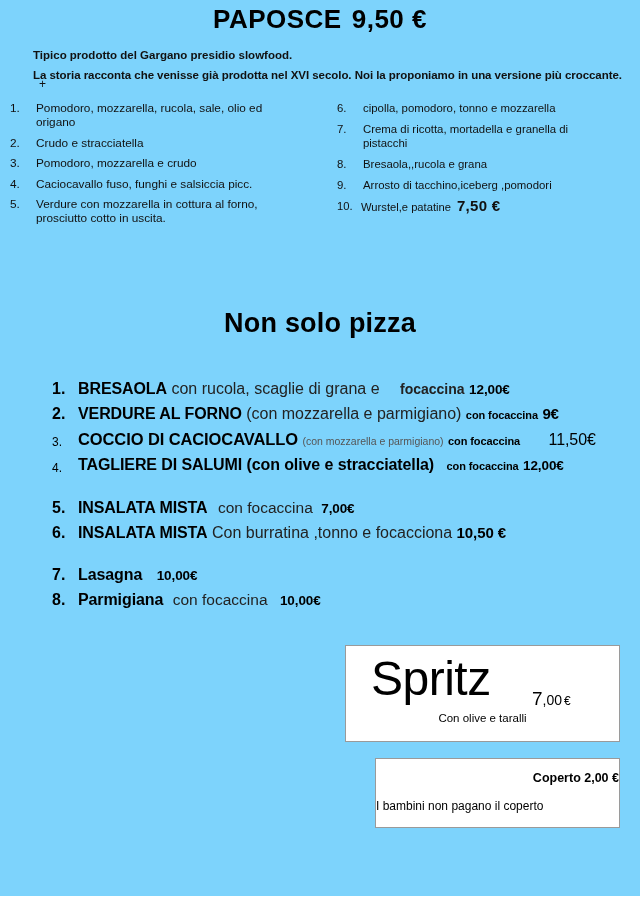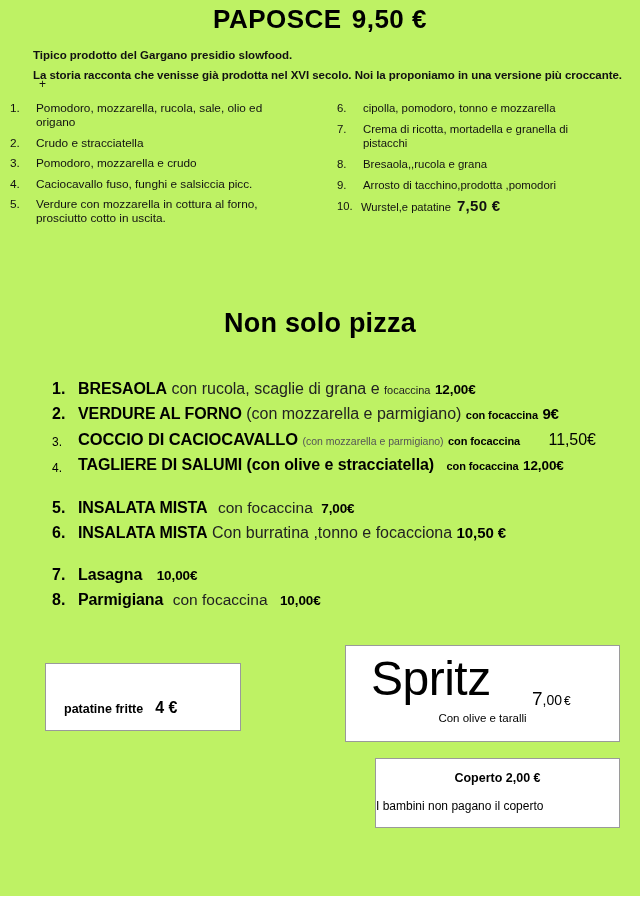--- a/index.html
+++ b/index.html
@@ -13,21 +13,21 @@
     position: relative;
     font-family: "Liberation Sans", sans-serif;
     color: #000000;
     overflow: hidden;
   }
 
   .page {
     position: relative;
     width: 640px;
     height: 896px;
-    background: #bef264;
+    background: #7dd3fc;
   }
 
   
   .paposce-title {
     position: absolute;
     left: 0;
     top: 4px;
     width: 640px;
     text-align: center;
     font-size: 26px;
@@ -239,21 +239,21 @@
   .box-coperto {
     left: 375px;
     top: 758px;
     width: 245px;
     height: 70px;
   }
   .box-coperto .cp-title {
     position: absolute;
     left: 0; right: 0;
     top: 12px;
-    text-align: center;
+    text-align: right;
     font-size: 12.5px;
     font-weight: 700;
   }
   .box-coperto .cp-sub {
     position: absolute;
     left: 0; right: 0;
     top: 40px;
     text-align: left;
     font-size: 12px;
     font-weight: 400;
@@ -318,41 +318,41 @@
         <span class="txt l2">pistacchi</span>
       </div>
 
       <div class="pitem">
         <span class="num">8.</span>
         <span class="txt">Bresaola,,rucola e grana</span>
       </div>
 
       <div class="pitem">
         <span class="num">9.</span>
-        <span class="txt">Arrosto di tacchino,prodotta ,pomodori</span>
+        <span class="txt">Arrosto di tacchino,iceberg ,pomodori</span>
       </div>
 
       <div class="pitem last">
         <span class="num">10.</span>
         <span>Wurstel,e patatine</span><span class="bigprice">7,50 €</span>
       </div>
 
     </div>
 
   </div>
 
   <div class="nsp-title">Non solo pizza</div>
 
   <div class="nsp-list">
 
     <div class="nrow">
       <span class="nnum">1.</span>
       <span class="cap">BRESAOLA</span>
       <span class="light">con rucola, scaglie di grana e</span>
-      <span class="conf-big" style="font-weight:400;font-size:11px;">focaccina</span>
+      <span class="conf-big" style="font-weight:700;font-size:14px;margin-left:16px;">focaccina</span>
       <span class="pr">12,00€</span>
     </div>
 
     <div class="nrow">
       <span class="nnum">2.</span>
       <span class="cap">VERDURE AL FORNO</span>
       <span class="light">(con mozzarella e parmigiano)</span>
       <span class="conf">con focaccina</span>
       <span class="pr b2">9€</span>
     </div>
@@ -394,25 +394,20 @@
 
     <div class="nrow">
       <span class="nnum">8.</span>
       <span class="cap">Parmigiana</span>
       <span class="light sm" style="margin-left:5px;">con focaccina</span>
       <span class="pr" style="margin-left:8px;">10,00€</span>
     </div>
 
   </div>
 
-  <div class="box box-patatine">
-    <div class="inner">
-      <span class="lbl">patatine fritte</span><span class="amt">4 €</span>
-    </div>
-  </div>
 
   <div class="box box-spritz">
     <div class="sp-word">Spritz</div>
     <div class="sp-price">
       <span>7</span><span class="dec">,00</span><span class="eur">€</span>
     </div>
     <div class="sp-sub">Con olive e taralli</div>
   </div>
 
   <div class="box box-coperto">

